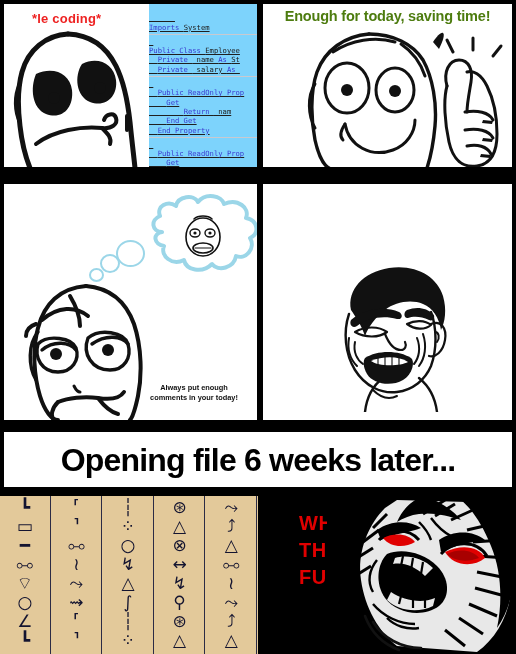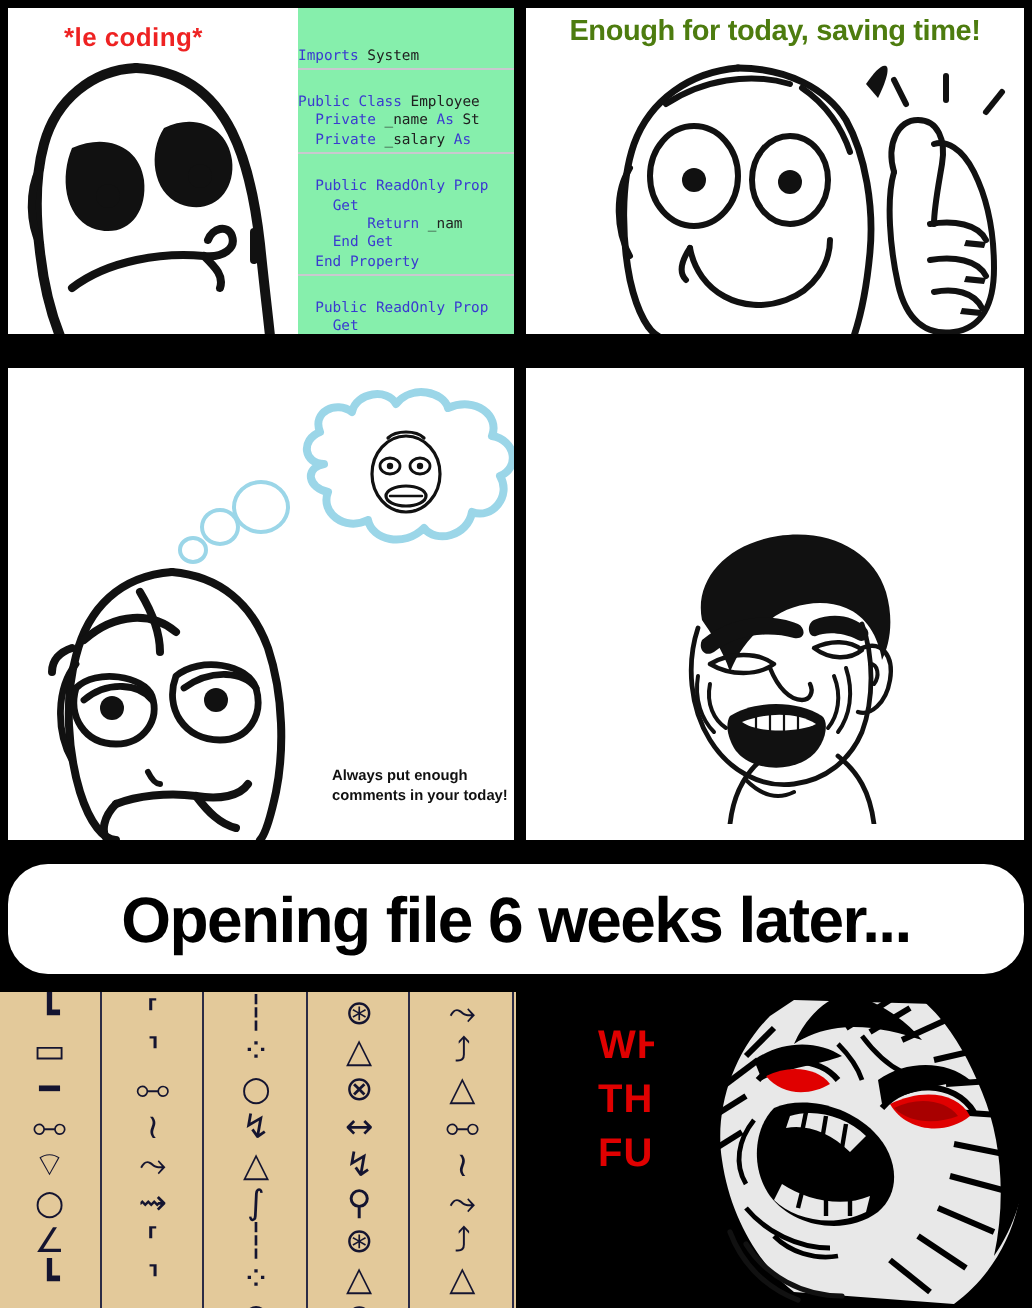--- a/index.html
+++ b/index.html
@@ -17,21 +17,21 @@
   .panel.dark{background:#000;}
 
   
   #p-coding{left:4px;  top:4px;   width:253px;height:163px;}
   #p-thumbs{left:263px;top:4px;   width:249px;height:163px;}
   
   #p-think {left:4px;  top:184px; width:253px;height:236px;}
   #p-yao   {left:263px;top:184px; width:249px;height:236px;}
   
   #p-banner{left:4px;  top:432px; width:508px;height:55px;
-            display:flex;align-items:center;justify-content:center;border-radius:20px;}
+            display:flex;align-items:center;justify-content:center;}
   
   #p-hiero {left:0px;  top:496px; width:258px;height:158px;}
   #p-wtf   {left:285px;top:496px; width:231px;height:158px;}
 
   
   .le-coding{
     position:absolute;left:28px;top:7px;
     color:#ee2222;font-weight:bold;font-size:13px;
     letter-spacing:.2px;
   }
@@ -47,35 +47,35 @@
   .wtf-text{
     position:absolute;left:14px;top:14px;
     color:#e00000;font-weight:bold;font-size:20px;
     line-height:1.35;letter-spacing:.5px;
   }
   .wtf-text div{display:block;}
 
   
   .code{
     position:absolute;left:145px;top:0;width:118px;height:211px;
-    background:#86efac;overflow:hidden;
+    background:#7dd3fc;overflow:hidden;
     font-family:"DejaVu Sans Mono", monospace;
     font-size:7.2px;line-height:9.3px;
-    color:#202020;white-space:pre;
+    color:#202020;white-space:pre;text-decoration:underline;
   }
   .code .ln{display:block;height:9.3px;}
   .code .kw{color:#3a3ad0;}
   .code .id{color:#202020;}
   .code hr.sep{
     border:0;border-top:1px solid #c9c9cf;margin:2px 0 2px 0;height:0;
   }
 
   
   .bubble{
-    position:absolute;left:156px;top:191px;width:112px;height:60px;
+    position:absolute;left:132px;top:191px;width:112px;height:60px;text-align:center;
   }
   .bubble .bubtext{
     position:absolute;left:6px;top:8px;width:104px;
     font-size:7.4px;font-weight:bold;line-height:9.5px;color:#111;
   }
   .puff{position:absolute;border:2.5px solid #9bd6e8;border-radius:50%;background:#fff;}
 
   
   .papyrus{position:absolute;inset:0;background:#e3c99a;}
   .glyphcol{

